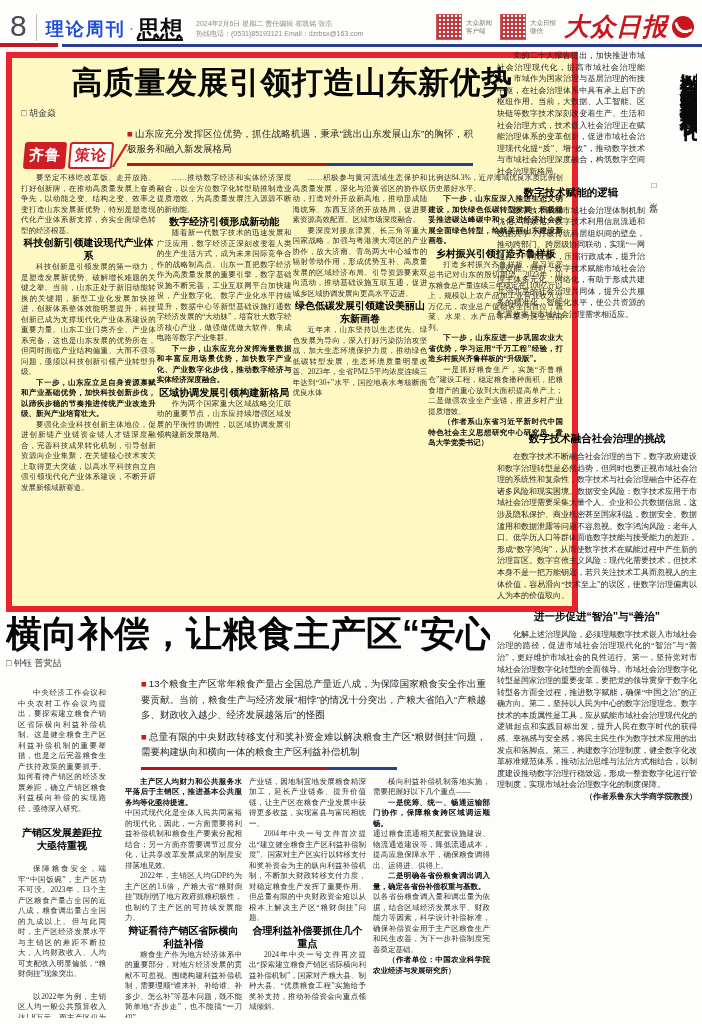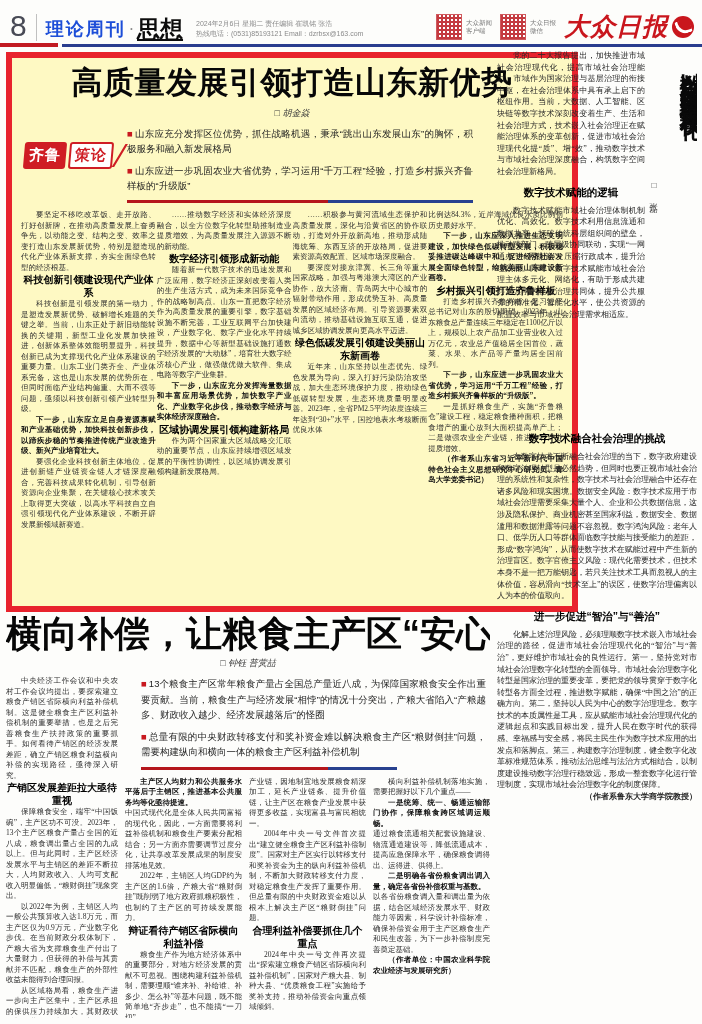--- a/index.html
+++ b/index.html
@@ -26,21 +26,21 @@
       border-left:3px solid #fff;border-bottom:3px solid #fff;border-radius:0 0 0 11px;transform:rotate(-18deg);}
   .rule{position:absolute;top:43px;left:0;width:702px;height:4px;display:flex;align-items:center;}
   .rule-red{width:58px;height:4px;background:#c21a22;}
   .rule-blue{flex:1;height:3px;background:#2a3d8f;margin-left:4px;}
 
   
   .a1{position:absolute;left:6px;top:52px;width:572px;height:560px;box-sizing:border-box;
       border:6px solid #e8232d;background:#fef9c3;padding:6px 9px 16px;}
   .headline1{font-family:"Liberation Sans",sans-serif;font-weight:900;font-size:31px;line-height:38px;
       text-align:center;color:#070707;margin:0;letter-spacing:0.5px;white-space:nowrap;}
-  .byline{text-align:center;font-family:"Liberation Sans",sans-serif;font-size:9px;color:#3a3a3a;margin:5px 0 6px;font-style:italic;}
+  .byline{text-align:left;font-family:"Liberation Sans",sans-serif;font-size:9px;color:#3a3a3a;margin:5px 0 6px;}
   .lede{position:relative;}
   .badge{position:absolute;left:3px;top:16px;display:flex;align-items:center;transform:skewX(-5deg);}
   .badge-l{background:#cf1d24;color:#fff;font-family:"Liberation Sans",sans-serif;font-weight:900;
       font-size:15px;padding:4px 5px;border-radius:3px;letter-spacing:1px;}
   .badge-r{background:#fff;color:#cf1d24;border:2px solid #cf1d24;font-family:"Liberation Sans",sans-serif;
       font-weight:900;font-size:15px;padding:2px 4px;border-radius:3px;margin-left:3px;letter-spacing:1px;}
   .badge-pen{color:#cf1d24;font-size:19px;font-weight:900;margin-left:1px;font-family:"Liberation Sans",sans-serif;}
   .bullets{margin-left:106px;width:346px;}
   .bullet{font-family:"Liberation Sans",sans-serif;font-size:9.5px;line-height:15px;color:#1f1f1f;
       margin:0 0 7px;text-align:justify;}
@@ -54,21 +54,21 @@
   .subhead{font-family:"Liberation Sans",sans-serif;font-weight:900;font-size:10px;line-height:13px;
       text-align:center;margin:7px 0 5px;text-indent:0 !important;color:#000;}
   .note{font-weight:bold;color:#101010;}
 
   
   .a2{position:absolute;left:6px;top:616px;width:484px;height:402px;overflow:hidden;}
   .headline2{font-family:"Liberation Sans",sans-serif;font-weight:900;font-size:36px;line-height:36px;
       text-align:center;color:#070707;margin:0;white-space:nowrap;}
   .a2-body{display:flex;gap:7px;height:352px;margin-top:2px;}
   .a2-c1{width:112px;flex:0 0 auto;overflow:hidden;font-size:7.5px;line-height:10.5px;text-align:justify;color:#2d2d2d;}
-  .a2-c1 p{margin:0;text-indent:2em;}
+  .a2-c1 p{margin:12px;text-indent:2em;}
   .a2-right{flex:1;display:flex;flex-direction:column;overflow:hidden;}
   .bullets2{padding:0 4px 0 16px;}
   .bullet2{font-family:"Liberation Sans",sans-serif;font-size:9.5px;line-height:15.5px;color:#1f1f1f;
       margin:0 0 6px;text-align:justify;}
   .divider2{width:256px;height:3px;margin:1px 0 7px 16px;
       background:linear-gradient(to right,#b5161c 0 73%,#28418f 73% 100%);}
   .a2-cols{display:flex;gap:7px;flex:1;overflow:hidden;}
 
   
   .a3{position:absolute;left:497px;top:50px;width:200px;height:966px;overflow:hidden;
@@ -120,21 +120,20 @@
   <div class="byline">□ 胡金焱</div>
 
   <div class="lede">
     <div class="badge">
       <span class="badge-l">齐鲁</span>
       <span class="badge-r">策论</span>
       <span class="badge-pen">╱</span>
     </div>
     <div class="bullets">
       <p class="bullet"><span class="sq">■</span><span>山东应充分发挥区位优势，抓住战略机遇，秉承“跳出山东发展山东”的胸怀，积极服务和融入新发展格局</span></p>
-      <p class="bullet"><span class="sq">■</span><span>山东应进一步巩固农业大省优势，学习运用“千万工程”经验，打造乡村振兴齐鲁样板的“升级版”</span></p>
     </div>
     <div class="lede-divider"></div>
   </div>
 
   <div class="cols">
     <div class="col">
       <p>要坚定不移吃改革饭、走开放路、打好创新牌，在推动高质量发展上奋勇争先，以动能之变、结构之变、效率之变打造山东发展新优势，特别是塑造现代化产业体系新支撑，夯实全面绿色转型的经济根基。</p>
       <p class="subhead">科技创新引领建设现代产业体系</p>
       <p>科技创新是引领发展的第一动力，是塑造发展新优势、破解增长难题的关键之举。当前，山东正处于新旧动能转换的关键期，新型工业化发展加快推进，创新体系整体效能明显提升，科技创新已成为支撑现代化产业体系建设的重要力量。山东工业门类齐全、产业体系完备，这也是山东发展的优势所在，但同时面临产业结构偏重、大而不强等问题，亟须以科技创新引领产业转型升级。</p>
       <p class="em">下一步，山东应立足自身资源禀赋和产业基础优势，加快科技创新步伐，以蹄疾步稳的节奏推进传统产业改造升级、新兴产业培育壮大。</p>

